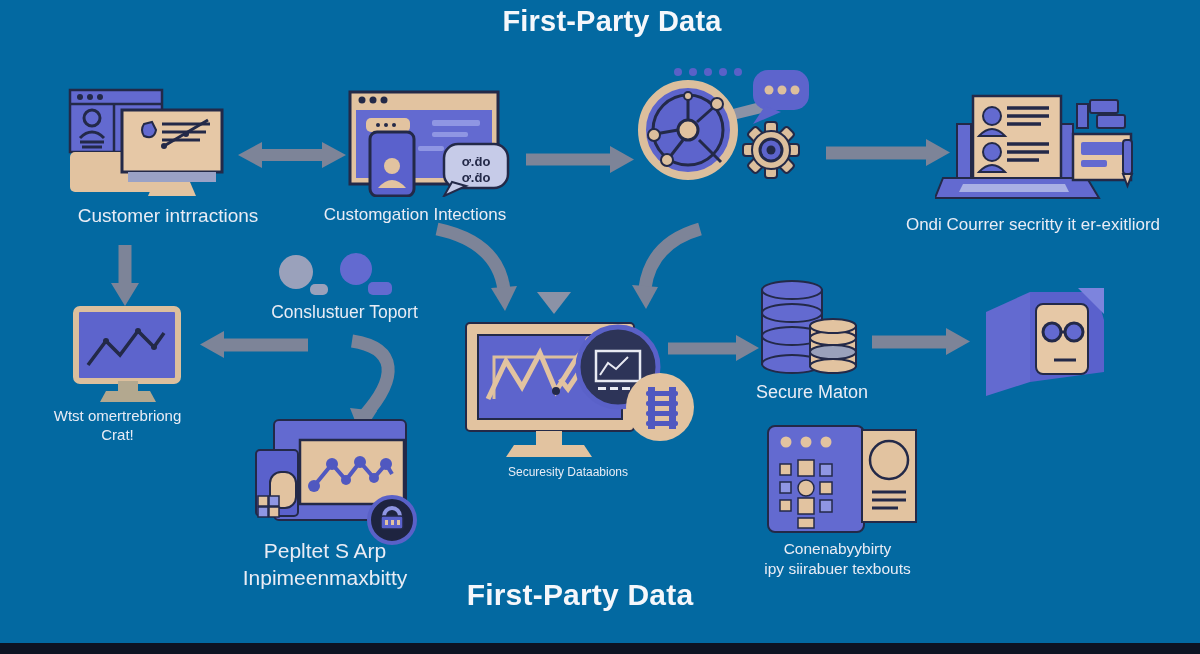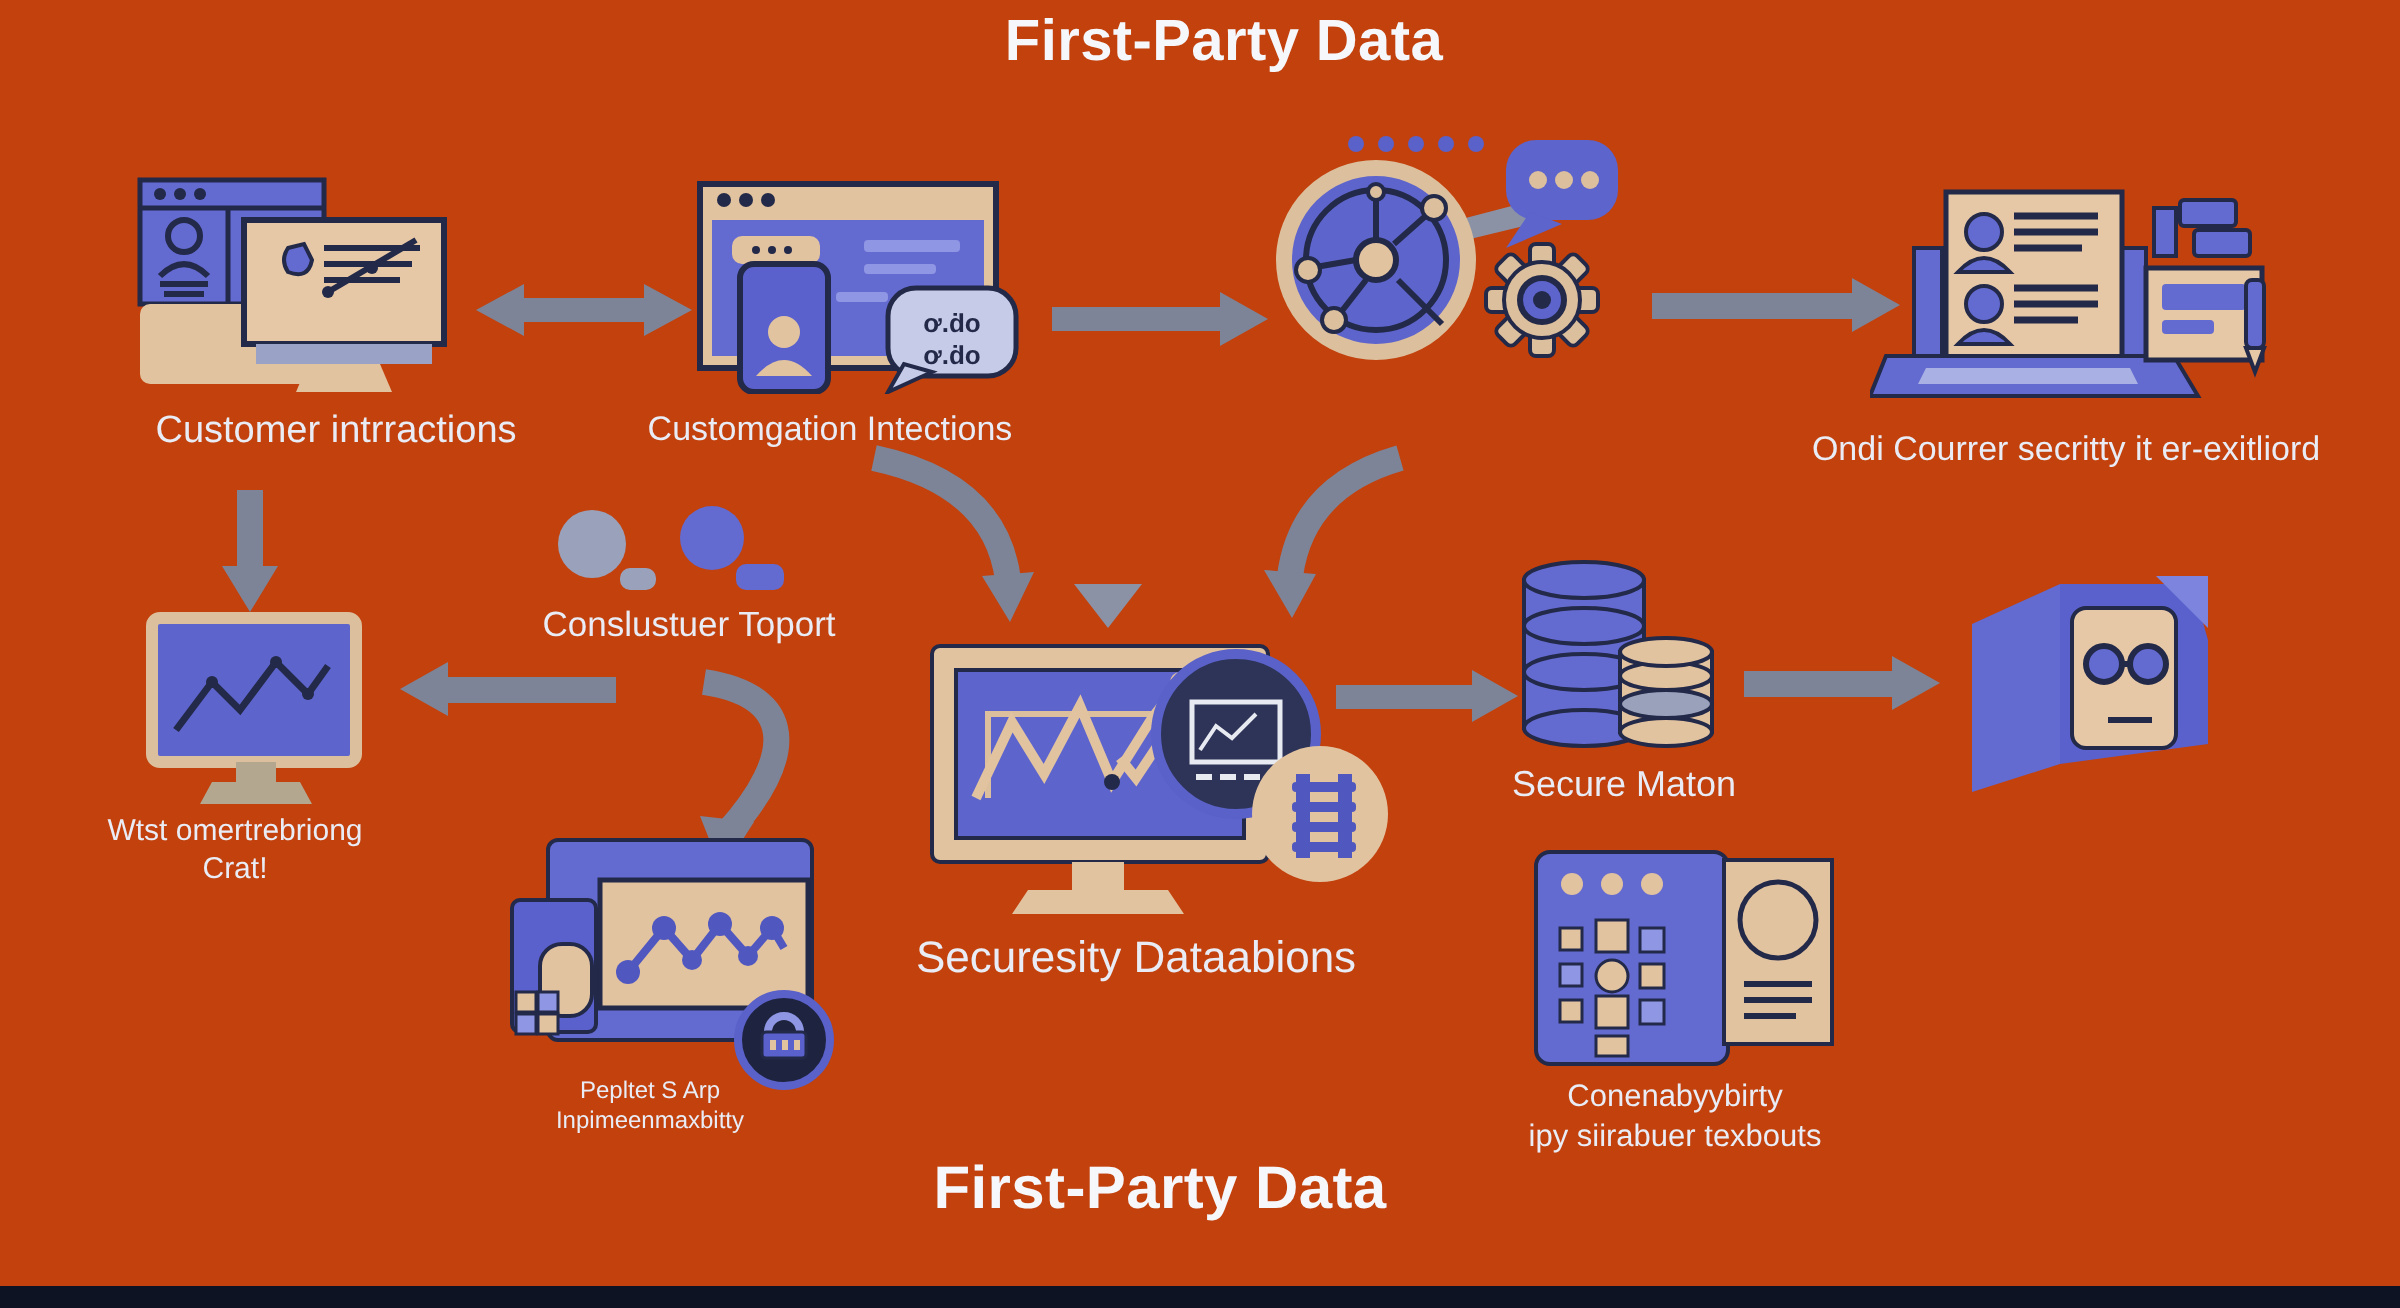--- a/index.html
+++ b/index.html
@@ -1,18 +1,18 @@
 <!DOCTYPE html>
 <html><head>
 <meta charset="utf-8">
 <style>
   html,body{margin:0;padding:0;background:#10162a;}
   .canvas{
     position:relative;width:1200px;height:654px;overflow:hidden;
-    background:#c2410c;
+    background:#0369a1;
     font-family:"Liberation Sans",sans-serif;
   }
   .bottom-strip{position:absolute;left:0;bottom:0;width:1200px;height:11px;background:#0d1322;}
   .title{
     position:absolute;left:0;width:1200px;text-align:center;
     color:#f5f7fb;font-weight:700;letter-spacing:.2px;
   }
   .title-top{top:5px;font-size:29px;padding-left:24px;box-sizing:border-box;}
   .title-bottom{top:578px;font-size:30px;transform:translateX(-20px);}
   .lbl{
@@ -355,25 +355,25 @@
   <div class="lbl" style="left:48px;top:204px;width:240px;font-size:19px">Customer intrractions</div>
   <div class="lbl" style="left:300px;top:204px;width:230px;font-size:17px">Customgation Intections</div>
   <div class="lbl" style="left:888px;top:214px;width:290px;font-size:17px">Ondi Courrer secritty it er-exitliord</div>
 
   <div class="lbl" style="left:10px;top:406px;width:215px;font-size:15px">
     <div>Wtst omertrebriong</div>
     <div>Crat!</div>
   </div>
 
   <div class="lbl" style="left:252px;top:301px;width:185px;font-size:17.5px">Conslustuer Toport</div>
-  <div class="lbl" style="left:448px;top:465px;width:240px;font-size:22px">Securesity Dataabions</div>
+  <div class="lbl" style="left:448px;top:465px;width:240px;font-size:12px">Securesity Dataabions</div>
   <div class="lbl" style="left:742px;top:381px;width:140px;font-size:18px">Secure Maton</div>
 
 
-  <div class="lbl" style="left:240px;top:538px;width:170px;font-size:12px">
+  <div class="lbl" style="left:240px;top:538px;width:170px;font-size:21px">
     <div>Pepltet S Arp</div>
     <div>Inpimeenmaxbitty</div>
   </div>
 
   <div class="lbl" style="left:745px;top:539px;width:185px;font-size:15.5px">
     <div>Conenabyybirty</div>
     <div>ipy siirabuer texbouts</div>
   </div>
 
   <div class="bottom-strip"></div>

